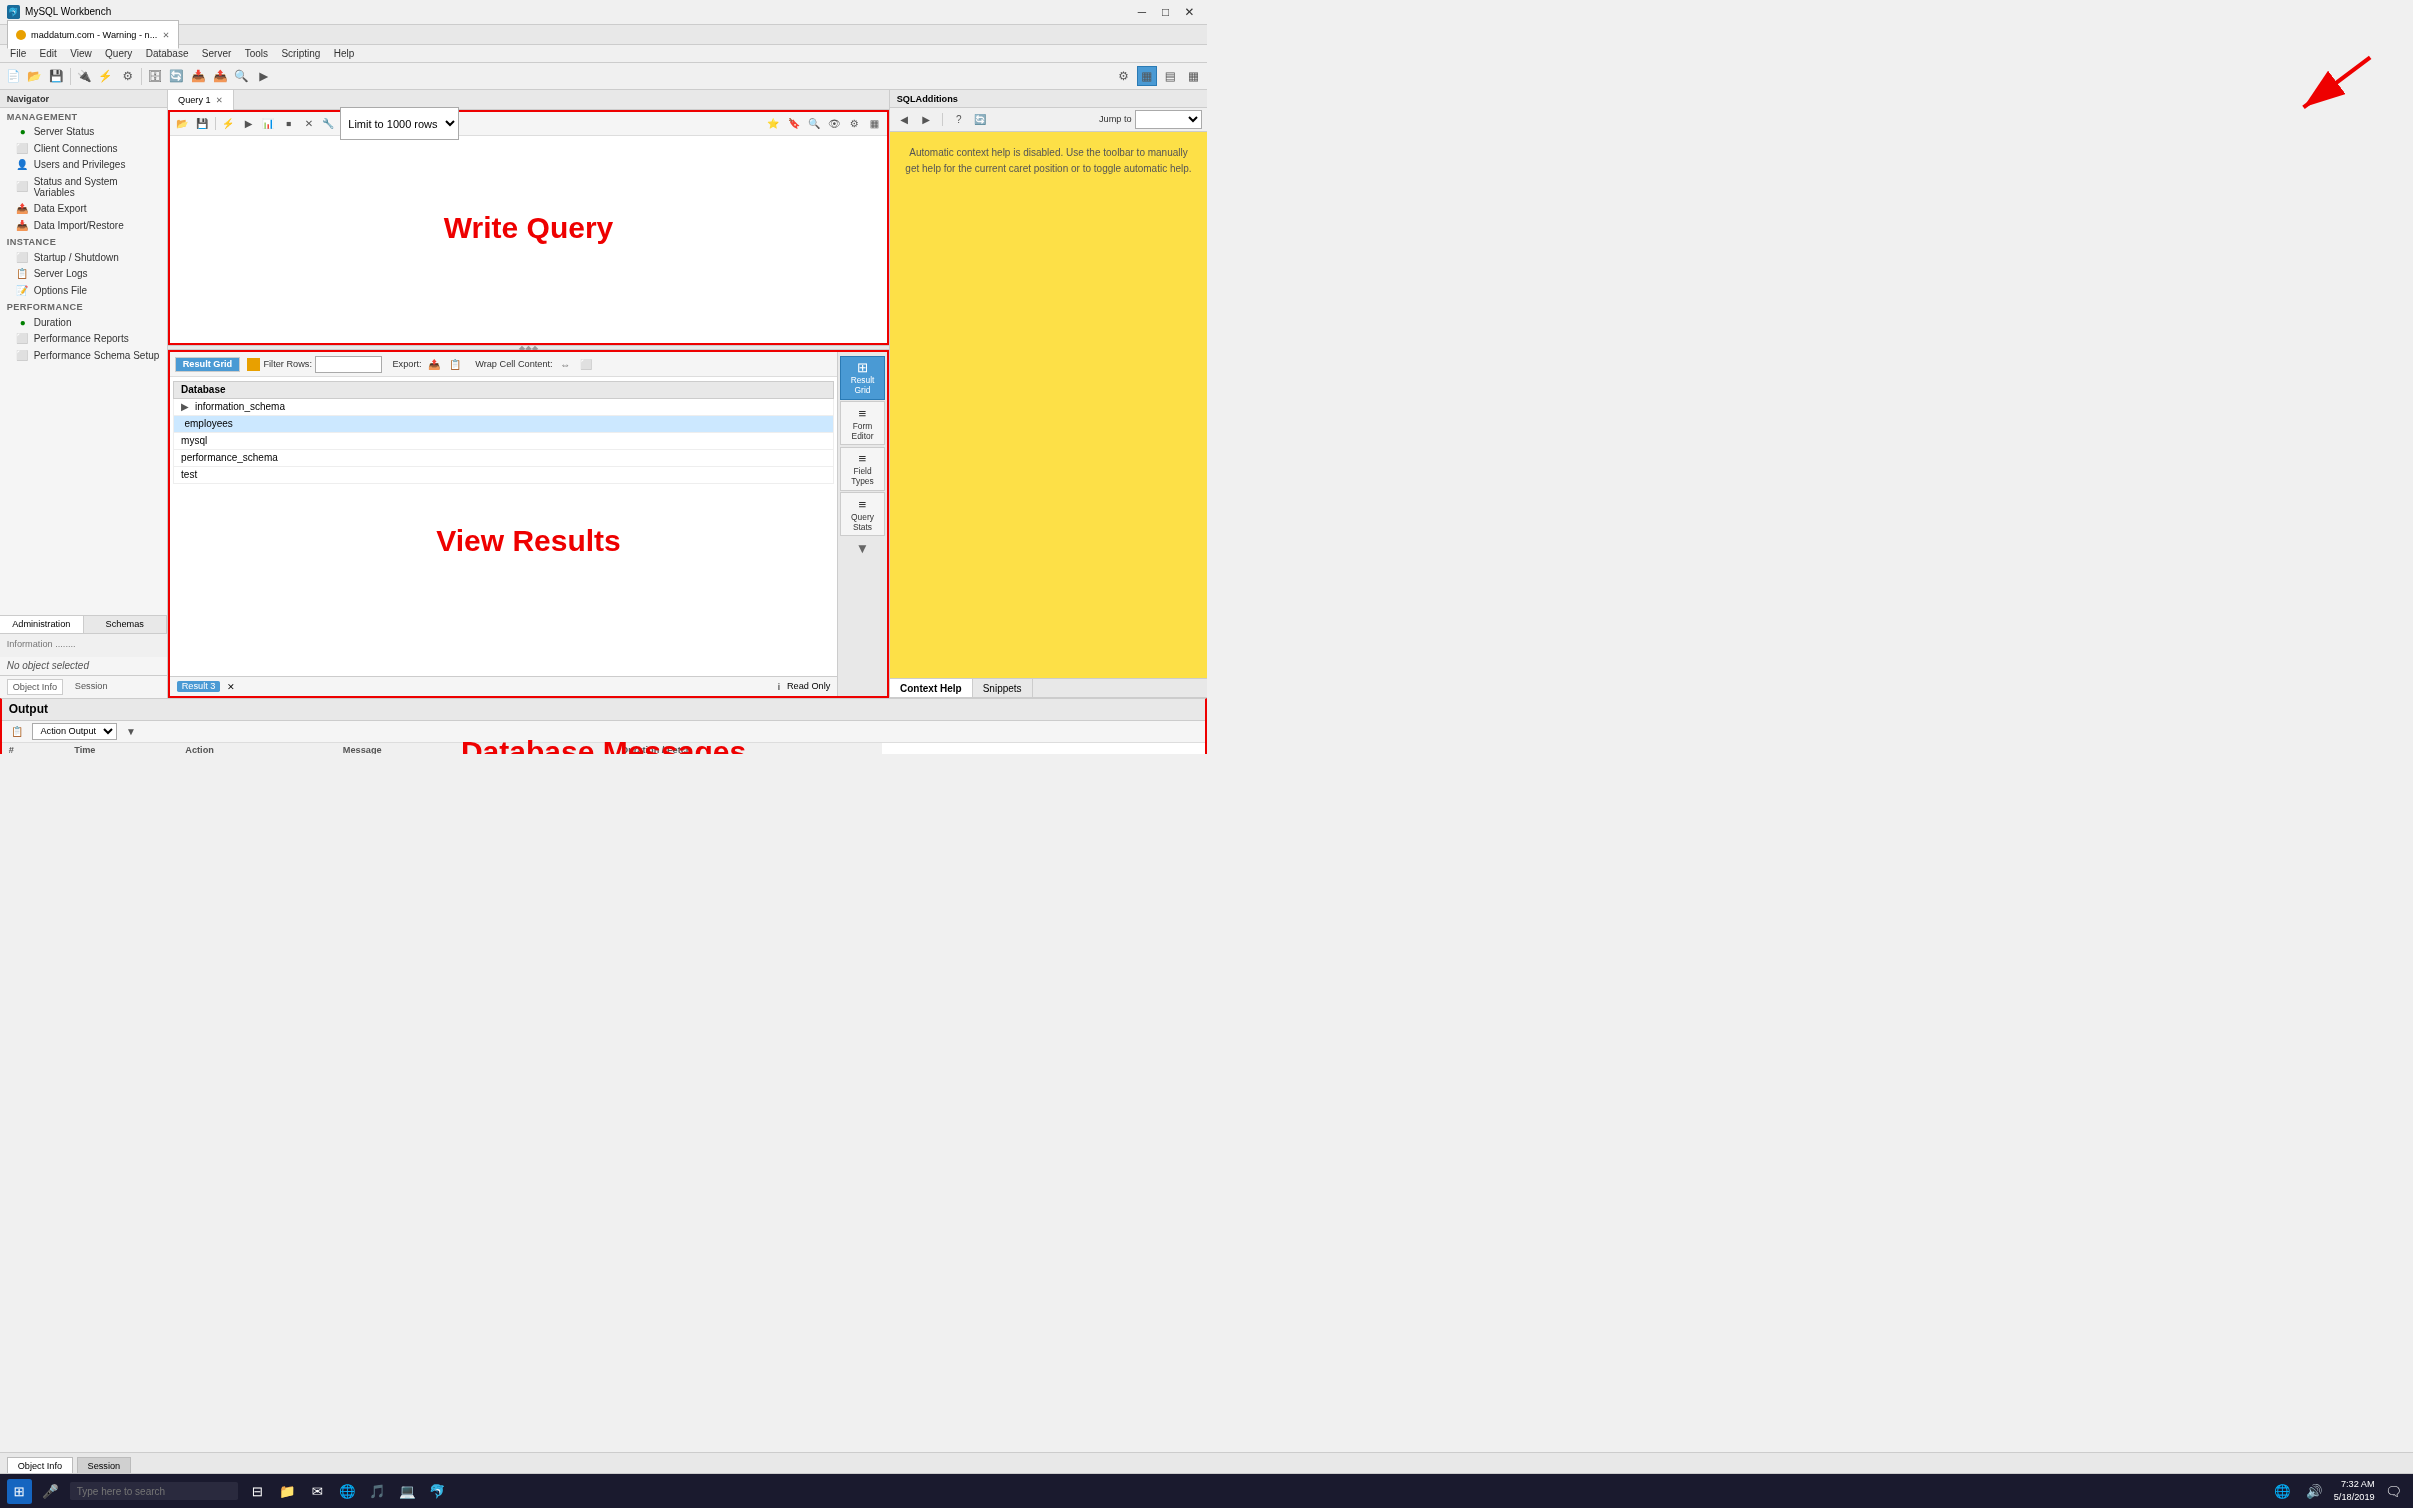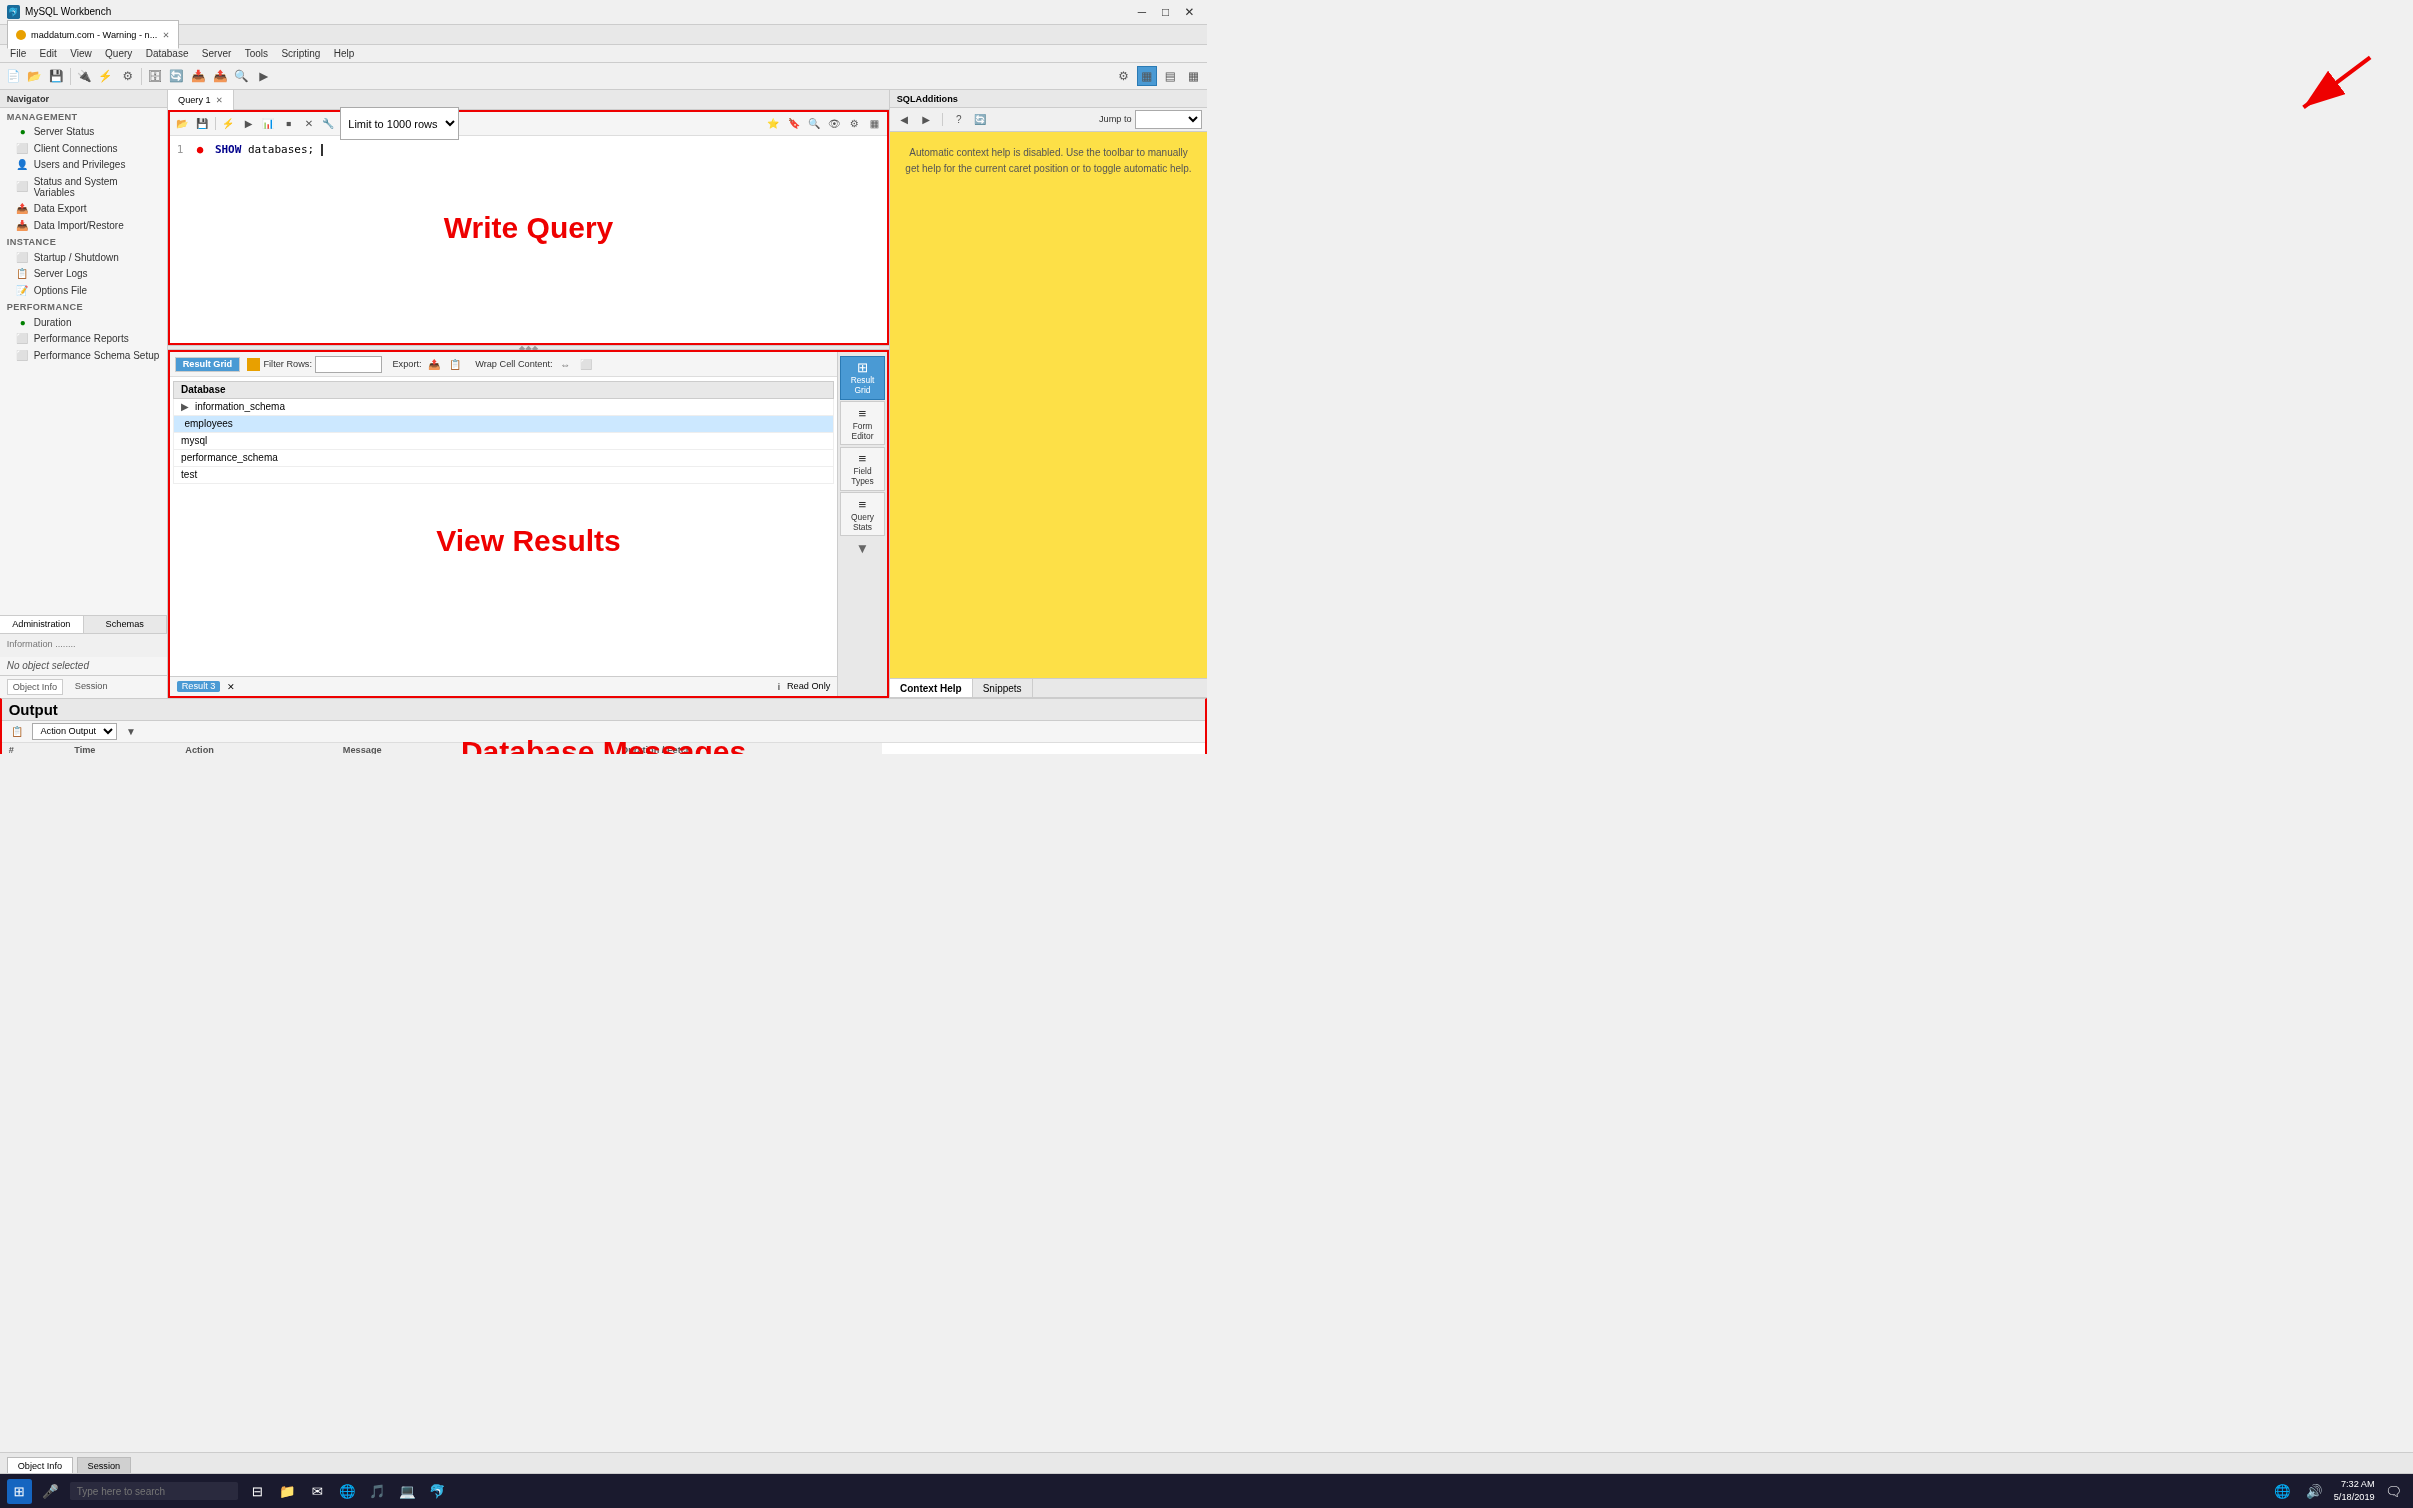--- a/index.html
+++ b/index.html
@@ -384,21 +384,21 @@
       display: flex;
       flex-direction: column;
     }
     .output-header {
       height: 22px;
       background: #e8e8e8;
       border-bottom: 0.8px solid #ccc;
       display: flex;
       align-items: center;
       padding: 0 6.7px;
-      font-size: 15px;
+      font-size: 12px;
       font-weight: bold;
     }
     .output-toolbar {
       height: 22px;
       background: #f5f5f5;
       border-bottom: 0.8px solid #ddd;
       display: flex;
       align-items: center;
       padding: 0 6.7px;
       gap: 5px;
@@ -668,26 +668,20 @@
           </select>
           <div style="flex:1;"></div>
           <button class="editor-toolbar-btn">⭐</button>
           <button class="editor-toolbar-btn">🔖</button>
           <button class="editor-toolbar-btn">🔍</button>
           <button class="editor-toolbar-btn">👁</button>
           <button class="editor-toolbar-btn">⚙</button>
           <button class="editor-toolbar-btn">▦</button>
         </div>
 
-        <div class="code-editor">
-          <span class="line-number">1</span>
-          <span class="bullet">●</span>
-          <span class="keyword">SHOW </span><span>databases;</span>
-          <span style="display:inline-block;width:1.7px;height:11.7px;background:#333;vertical-align:text-bottom;"></span>
-        </div>
 
         <div class="write-query-label">Write Query</div>
       </div>
 
       <div class="resize-handle">◆◆◆</div>
 
       <div class="results-panel" style="flex:1;display:flex;flex-direction:row;overflow:hidden;">
 
         <div style="flex:1;display:flex;flex-direction:column;overflow:hidden;">
 

